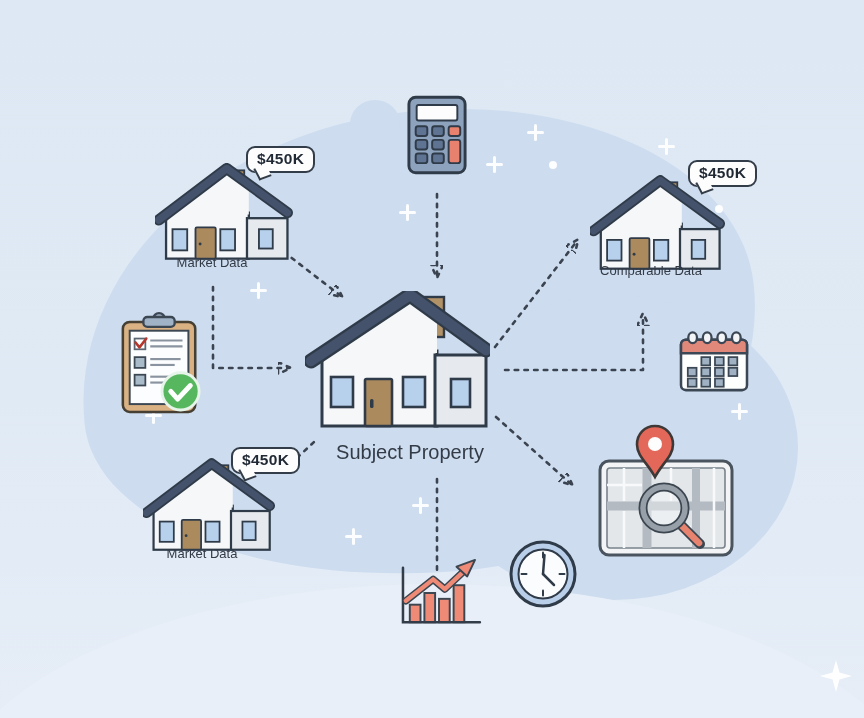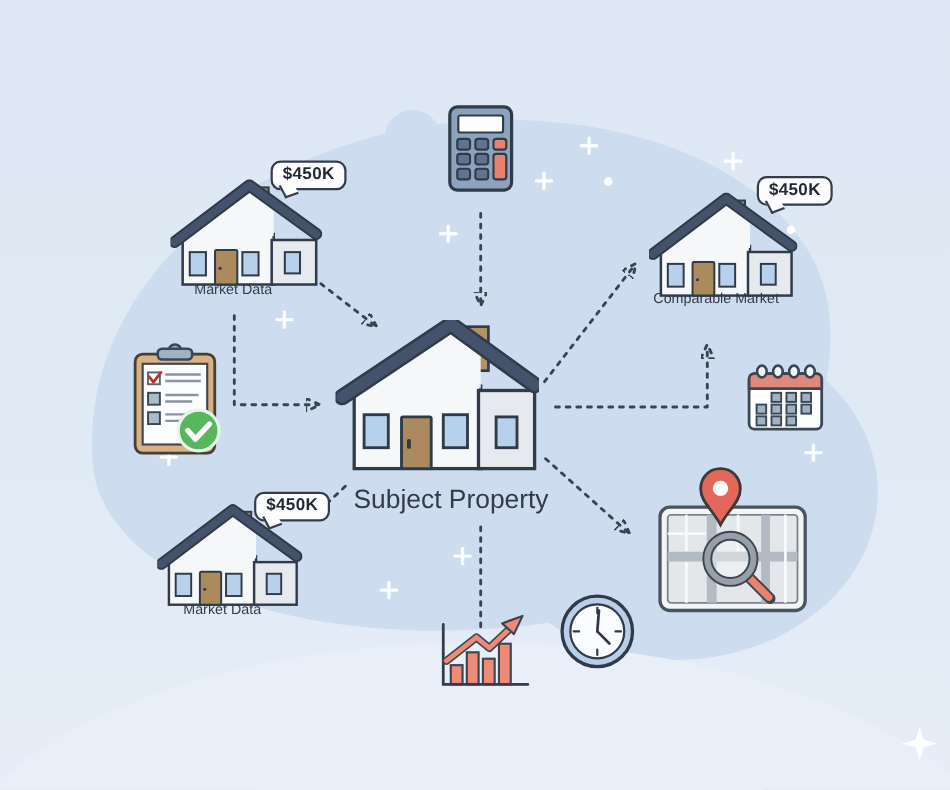--- a/index.html
+++ b/index.html
@@ -32,21 +32,21 @@
     position:absolute;z-index:5;background:#fdfdfe;border:2.5px solid #333d49;border-radius:9px;
     padding:2px 9px 3px;font-size:15.5px;font-weight:700;color:#1f2833;letter-spacing:.3px;white-space:nowrap;
   }
   .bubble::after{
     content:"";position:absolute;left:8px;bottom:-8px;width:11px;height:11px;background:#fdfdfe;
     border-left:2.5px solid #333d49;border-bottom:2.5px solid #333d49;transform:rotate(-20deg) skewX(8deg);
   }
   
   .label{position:absolute;z-index:4;text-align:center;color:#333b46;font-weight:500;}
   .label-sm{font-size:13px;}
-  .label-lg{font-size:24px;}
+  .label-lg{font-size:20px;}
 </style>
 </head>
 <body>
 
 <div id="canvas">
 
   <div class="blob blob1"></div>
   <div class="blob blob2"></div>
   <div class="blob blob3"></div>
   <div class="wave"></div>
@@ -114,21 +114,21 @@
     <rect x="27" y="47" width="12" height="10" rx="2.5" fill="#5f7492" stroke="#2f3b49" stroke-width="2"></rect>
     <rect x="10" y="61" width="12" height="10" rx="2.5" fill="#5f7492" stroke="#2f3b49" stroke-width="2"></rect>
     <rect x="27" y="61" width="12" height="10" rx="2.5" fill="#5f7492" stroke="#2f3b49" stroke-width="2"></rect>
     <rect x="44" y="47" width="12" height="24" rx="2.5" fill="#e8826e" stroke="#2f3b49" stroke-width="2"></rect>
   </svg>
 
   <svg class="icon" style="left:590px;top:175px;" width="135" height="101" viewBox="0 0 150 112">
     <use href="#house-small"></use>
   </svg>
   <div class="bubble" style="left:688px;top:160px;">$450K</div>
-  <div class="label label-sm" style="left:553px;top:263px;width:196px;">Comparable Market</div>
+  <div class="label label-sm" style="left:553px;top:263px;width:196px;">Comparable Data</div>
 
   <svg class="icon" style="left:116px;top:308px;" width="90" height="110" viewBox="0 0 92 112">
     <rect x="7" y="14" width="74" height="92" rx="7" fill="#d9b183" stroke="#463f33" stroke-width="2.6"></rect>
     <circle cx="44" cy="11" r="6" fill="#9fb2c6" stroke="#3c4754" stroke-width="2.4"></circle>
     <rect x="28" y="9" width="32" height="10" rx="4" fill="#9fb2c6" stroke="#3c4754" stroke-width="2.4"></rect>
     <rect x="14" y="23" width="60" height="75" fill="#fcfdfe" stroke="#3c4754" stroke-width="2"></rect>
     <rect x="19" y="31" width="11" height="11" fill="#ffffff" stroke="#5b6672" stroke-width="1.8"></rect>
     <path d="M20,35 l4,5 l7,-9" fill="none" stroke="#b5362c" stroke-width="2.6" stroke-linecap="round" stroke-linejoin="round"></path>
     <line x1="35" y1="33" x2="68" y2="33" stroke="#8a94a0" stroke-width="2.2"></line>
     <line x1="35" y1="39" x2="68" y2="39" stroke="#8a94a0" stroke-width="2.2"></line>

